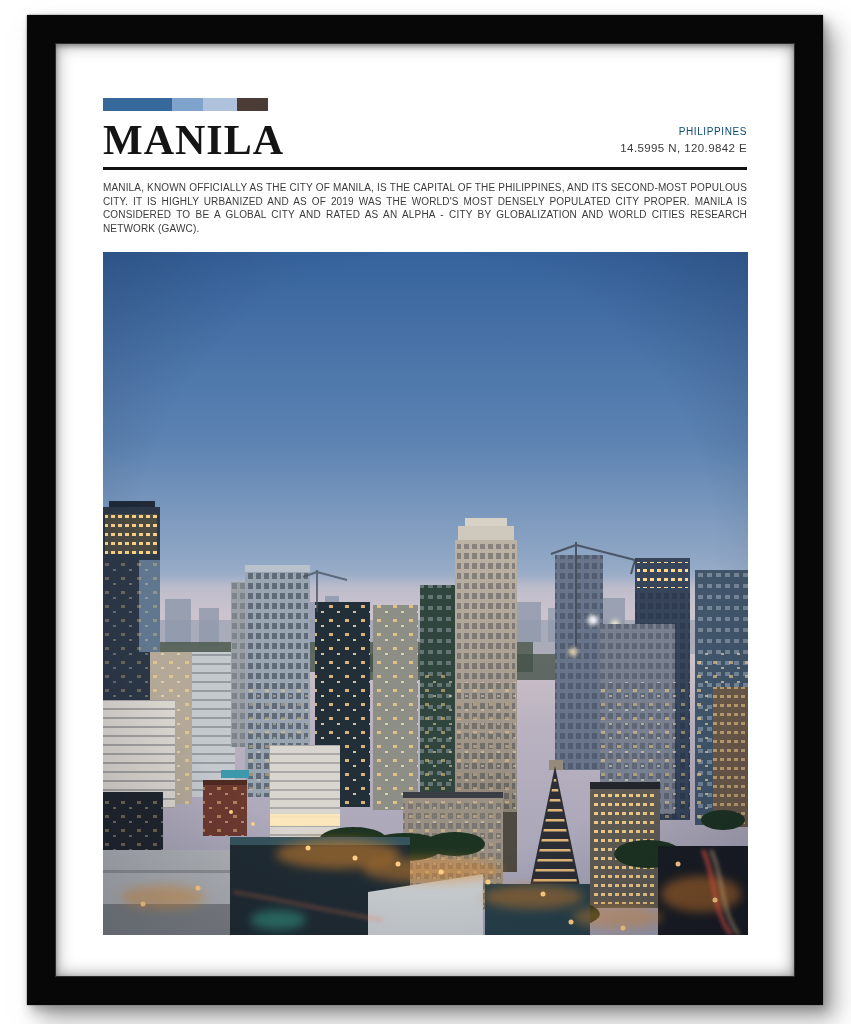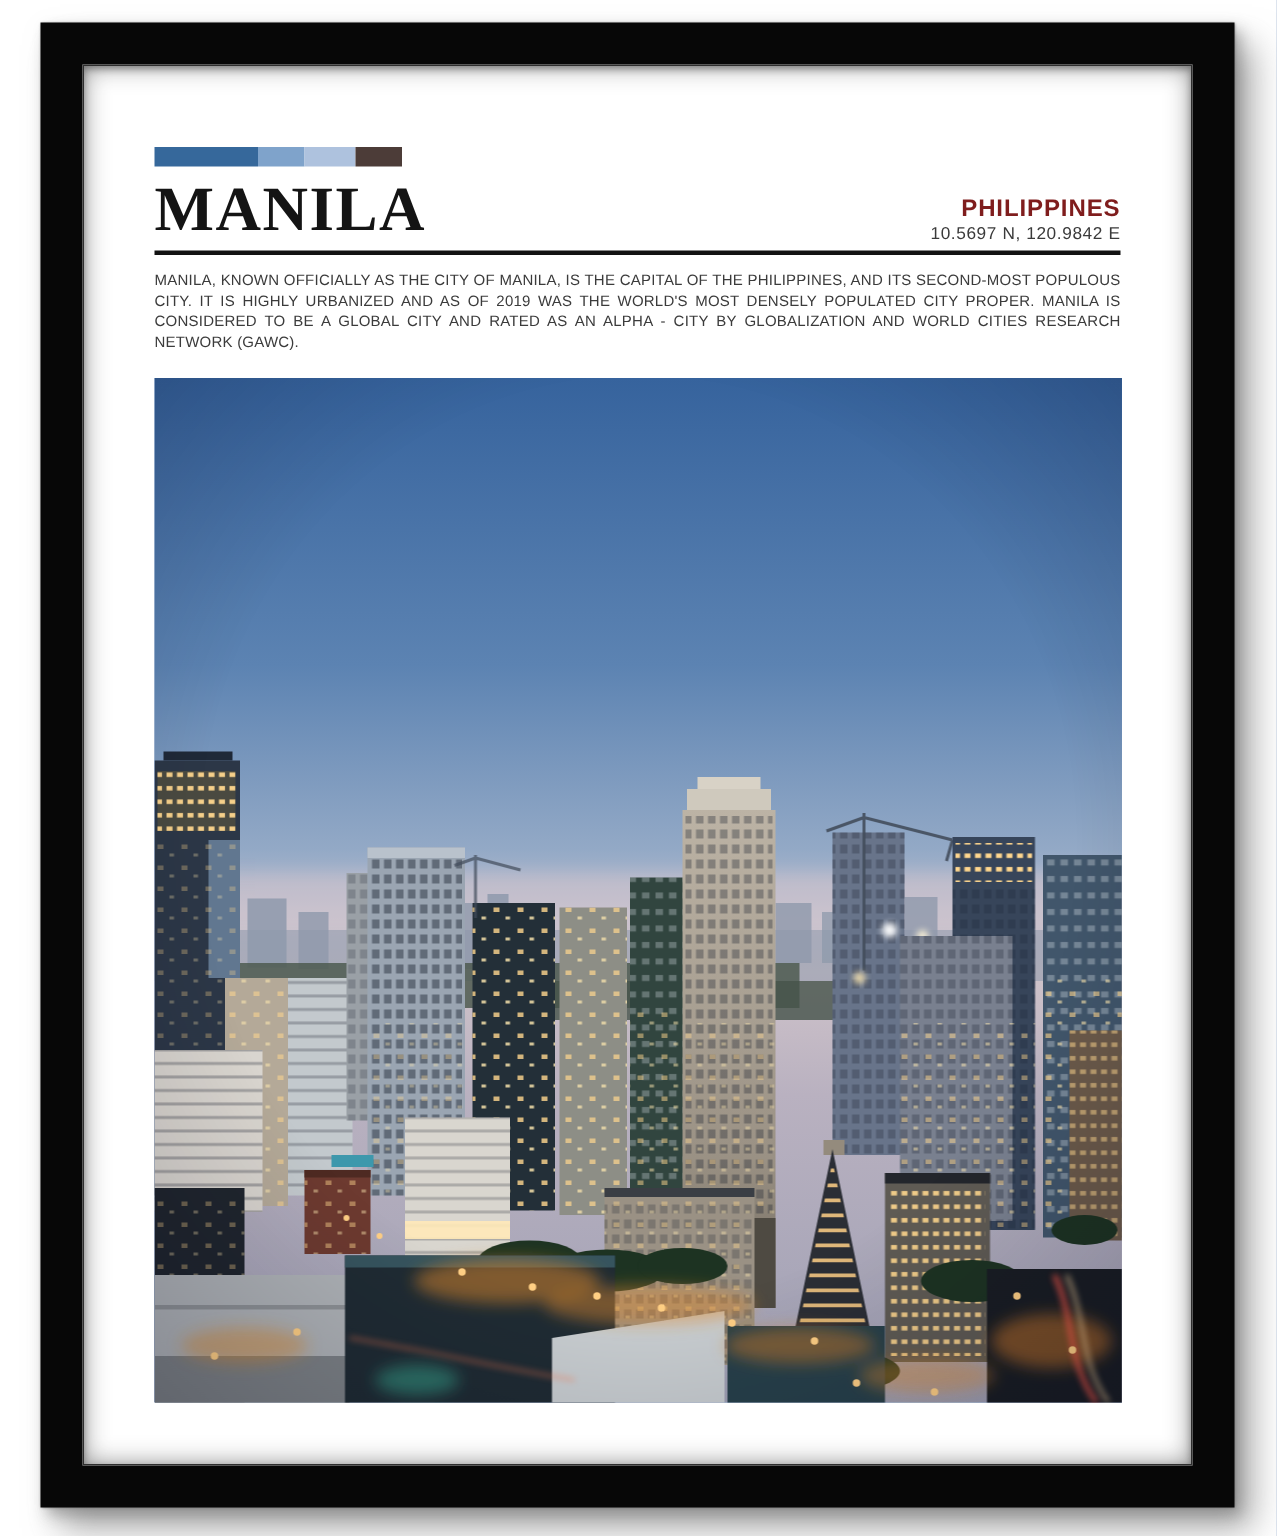--- a/index.html
+++ b/index.html
@@ -27,28 +27,28 @@
 
   
   .palette{display:flex;width:165px;height:13px;}
   .palette span{display:block;height:100%;}
   .sw1{width:69px;background:#36689b;}
   .sw2{width:31px;background:#7fa3cb;}
   .sw3{width:34px;background:#aec2de;}
   .sw4{width:31px;background:#4c3c38;}
 
   
-  .head{display:flex;justify-content:space-between;align-items:flex-end;
+  .head{display:flex;justify-content:space-between;align-items:flex-start;
         margin-top:7px;}
   .title{
     font-family:"Liberation Serif",serif;font-weight:700;
     font-size:42px;line-height:44px;letter-spacing:1px;color:#141414;margin:0;
   }
   .loc{text-align:right;padding-top:6px;}
-  .country{font-weight:700;font-size:16px;letter-spacing:.6px;color:#7f1d1d;
+  .country{font-weight:400;font-size:10px;letter-spacing:.6px;color:#0c4a6e;
            line-height:15px;}
   .coords{font-size:11.5px;color:#3a3a3a;letter-spacing:.4px;margin-top:3px;}
 
   .divider{height:3px;background:#121212;margin-top:5px;}
 
   
   .desc{
     margin:11px 0 0 0;font-size:10px;line-height:13.5px;color:#3b3b3b;
     letter-spacing:.15px;text-align:justify;text-transform:uppercase;
     font-weight:500;
@@ -68,21 +68,21 @@
         <span class="sw1"></span>
         <span class="sw2"></span>
         <span class="sw3"></span>
         <span class="sw4"></span>
       </div>
 
       <div class="head">
         <h1 class="title">MANILA</h1>
         <div class="loc">
           <div class="country">PHILIPPINES</div>
-          <div class="coords">10.5697 N, 120.9842 E</div>
+          <div class="coords">14.5995 N, 120.9842 E</div>
         </div>
       </div>
 
       <div class="divider"></div>
 
       <p class="desc">MANILA, KNOWN OFFICIALLY AS THE CITY OF MANILA, IS THE CAPITAL OF THE PHILIPPINES, AND ITS SECOND-MOST POPULOUS CITY. IT IS HIGHLY URBANIZED AND AS OF 2019 WAS THE WORLD'S MOST DENSELY POPULATED CITY PROPER. MANILA IS CONSIDERED TO BE A GLOBAL CITY AND RATED AS AN ALPHA - CITY BY GLOBALIZATION AND WORLD CITIES RESEARCH NETWORK (GAWC).</p>
 
       <svg class="photo" role="img" viewBox="0 0 645 683" preserveAspectRatio="none" aria-label="Manila city skyline photograph at dusk with lit skyscrapers and streets">
         <defs>
           <linearGradient id="sky" x1="0" y1="0" x2="0" y2="1">

